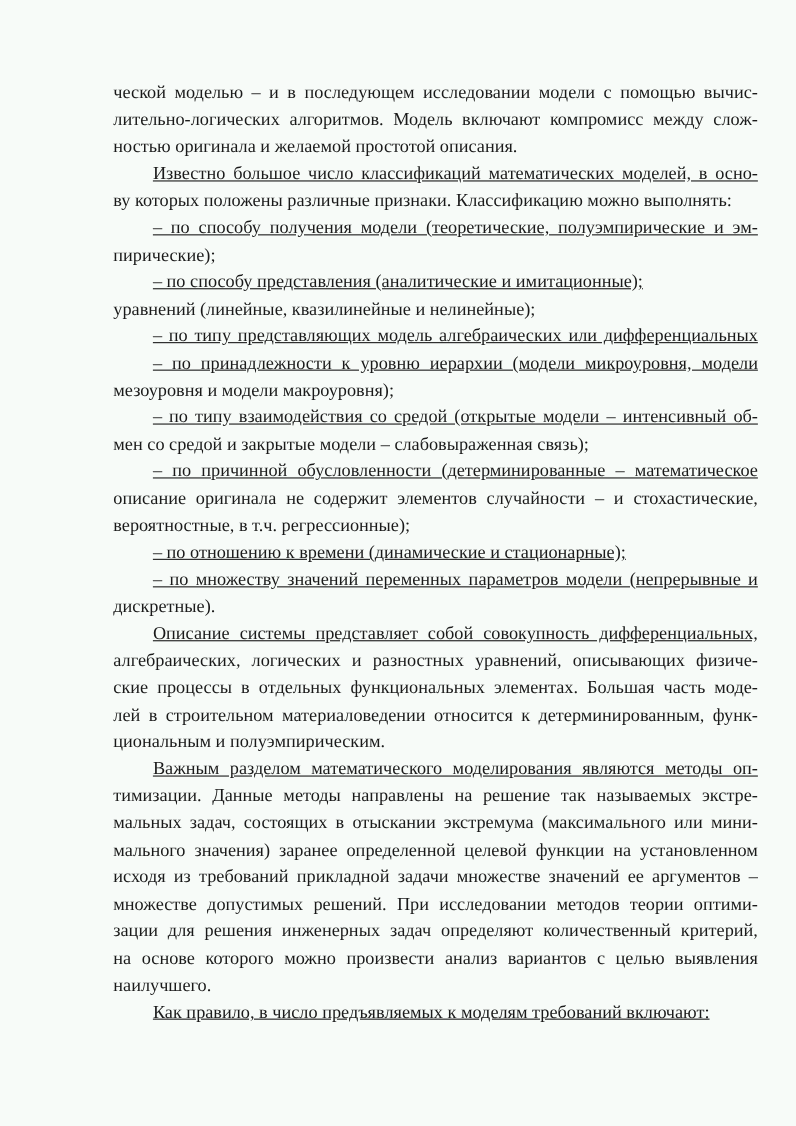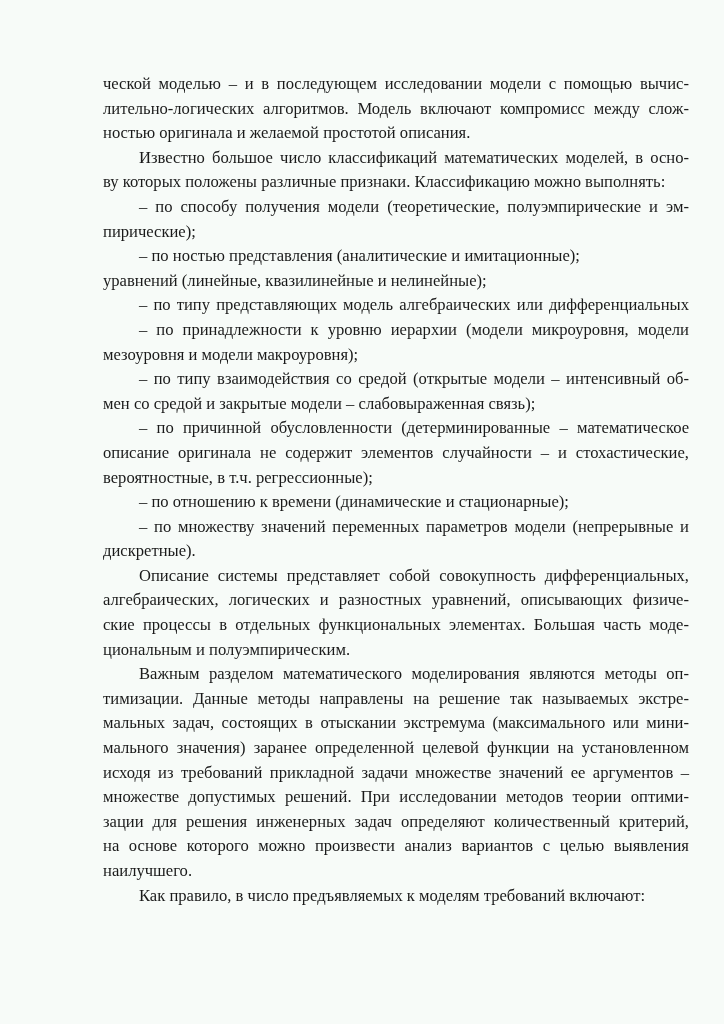--- a/index.html
+++ b/index.html
@@ -9,50 +9,51 @@
     font-family: "Liberation Serif", "DejaVu Serif", serif;
     color: #1a1a1a;
   }
   .page {
     position: absolute; left: 103px; top: 72px; width: 586px;
   }
   .line {
     height: 24.6px; line-height: 24.6px; font-size: 16.6px;
     white-space: nowrap; text-align: justify; text-align-last: justify;
   }
-  .line.indent { padding-left: 36px; }
+  .line.indent { padding-left: 36px; text-decoration: underline; }
   .line.last { text-align-last: left; }
 </style>
 </head>
 <body>
 
 <div class="page" id="page">
     <div class="line">ческой моделью – и в последующем исследовании модели с помощью вычис-</div>
     <div class="line">лительно-логических алгоритмов. Модель включают компромисс между слож-</div>
     <div class="line last">ностью оригинала и желаемой простотой описания.</div>
     <div class="line indent">Известно большое число классификаций математических моделей, в осно-</div>
     <div class="line last">ву которых положены различные признаки. Классификацию можно выполнять:</div>
     <div class="line indent">– по способу получения модели (теоретические, полуэмпирические и эм-</div>
     <div class="line last">пирические);</div>
-    <div class="line indent last">– по ностью представления (аналитические и имитационные);</div>
+    <div class="line indent last">– по способу представления (аналитические и имитационные);</div>
     <div class="line last">уравнений (линейные, квазилинейные и нелинейные);</div>
     <div class="line indent">– по типу представляющих модель алгебраических или дифференциальных</div>
     <div class="line indent">– по принадлежности к уровню иерархии (модели микроуровня, модели</div>
     <div class="line last">мезоуровня и модели макроуровня);</div>
     <div class="line indent">– по типу взаимодействия со средой (открытые модели – интенсивный об-</div>
     <div class="line last">мен со средой и закрытые модели – слабовыраженная связь);</div>
     <div class="line indent">– по причинной обусловленности (детерминированные – математическое</div>
     <div class="line">описание оригинала не содержит элементов случайности – и стохастические,</div>
     <div class="line last">вероятностные, в т.ч. регрессионные);</div>
     <div class="line indent last">– по отношению к времени (динамические и стационарные);</div>
     <div class="line indent">– по множеству значений переменных параметров модели (непрерывные и</div>
     <div class="line last">дискретные).</div>
     <div class="line indent">Описание системы представляет собой совокупность дифференциальных,</div>
     <div class="line">алгебраических, логических и разностных уравнений, описывающих физиче-</div>
     <div class="line">ские процессы в отдельных функциональных элементах. Большая часть моде-</div>
+    <div class="line">лей в строительном материаловедении относится к детерминированным, функ-</div>
     <div class="line last">циональным и полуэмпирическим.</div>
     <div class="line indent">Важным разделом математического моделирования являются методы оп-</div>
     <div class="line">тимизации. Данные методы направлены на решение так называемых экстре-</div>
     <div class="line">мальных задач, состоящих в отыскании экстремума (максимального или мини-</div>
     <div class="line">мального значения) заранее определенной  целевой функции на установленном</div>
     <div class="line">исходя из требований прикладной задачи множестве значений ее аргументов –</div>
     <div class="line">множестве допустимых решений. При исследовании методов теории оптими-</div>
     <div class="line">зации для решения инженерных задач определяют количественный критерий,</div>
     <div class="line">на основе которого можно произвести анализ вариантов с целью выявления</div>
     <div class="line last">наилучшего.</div>

